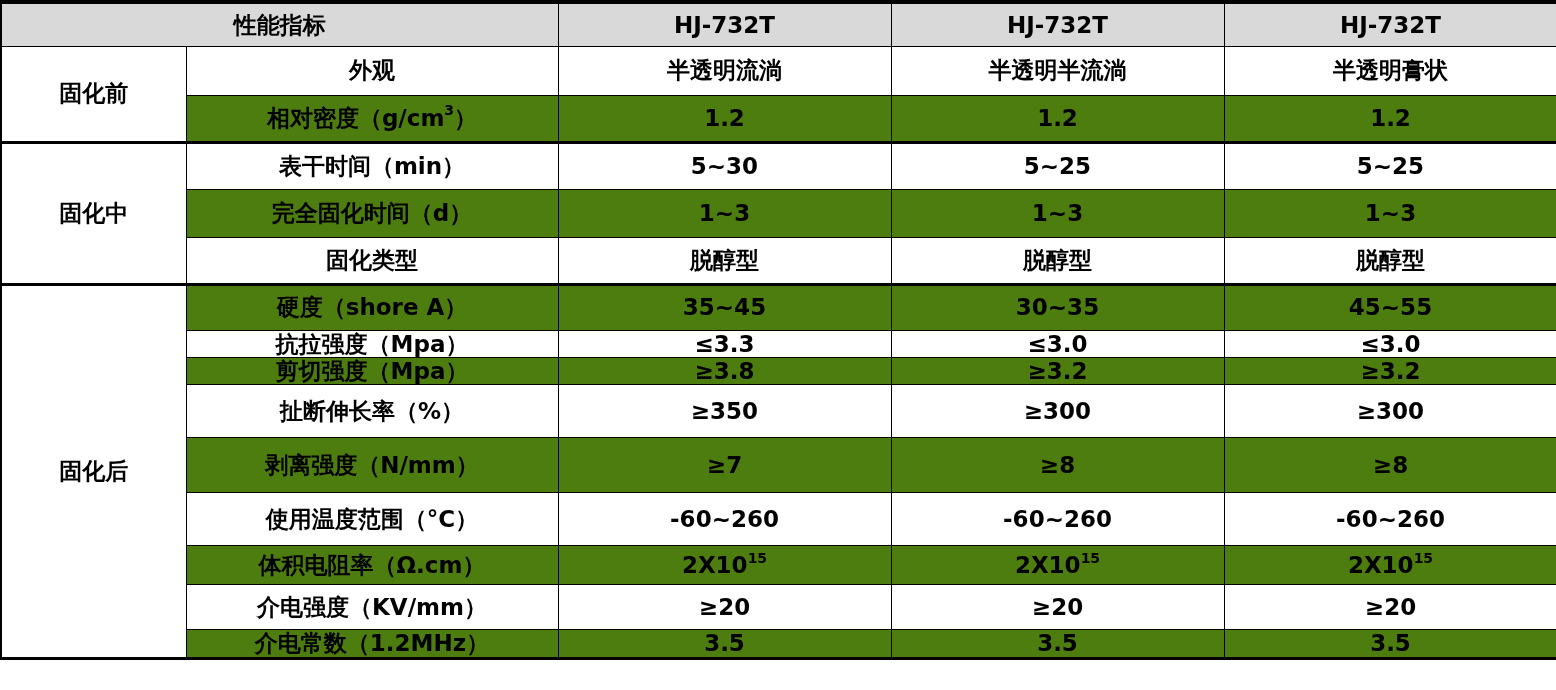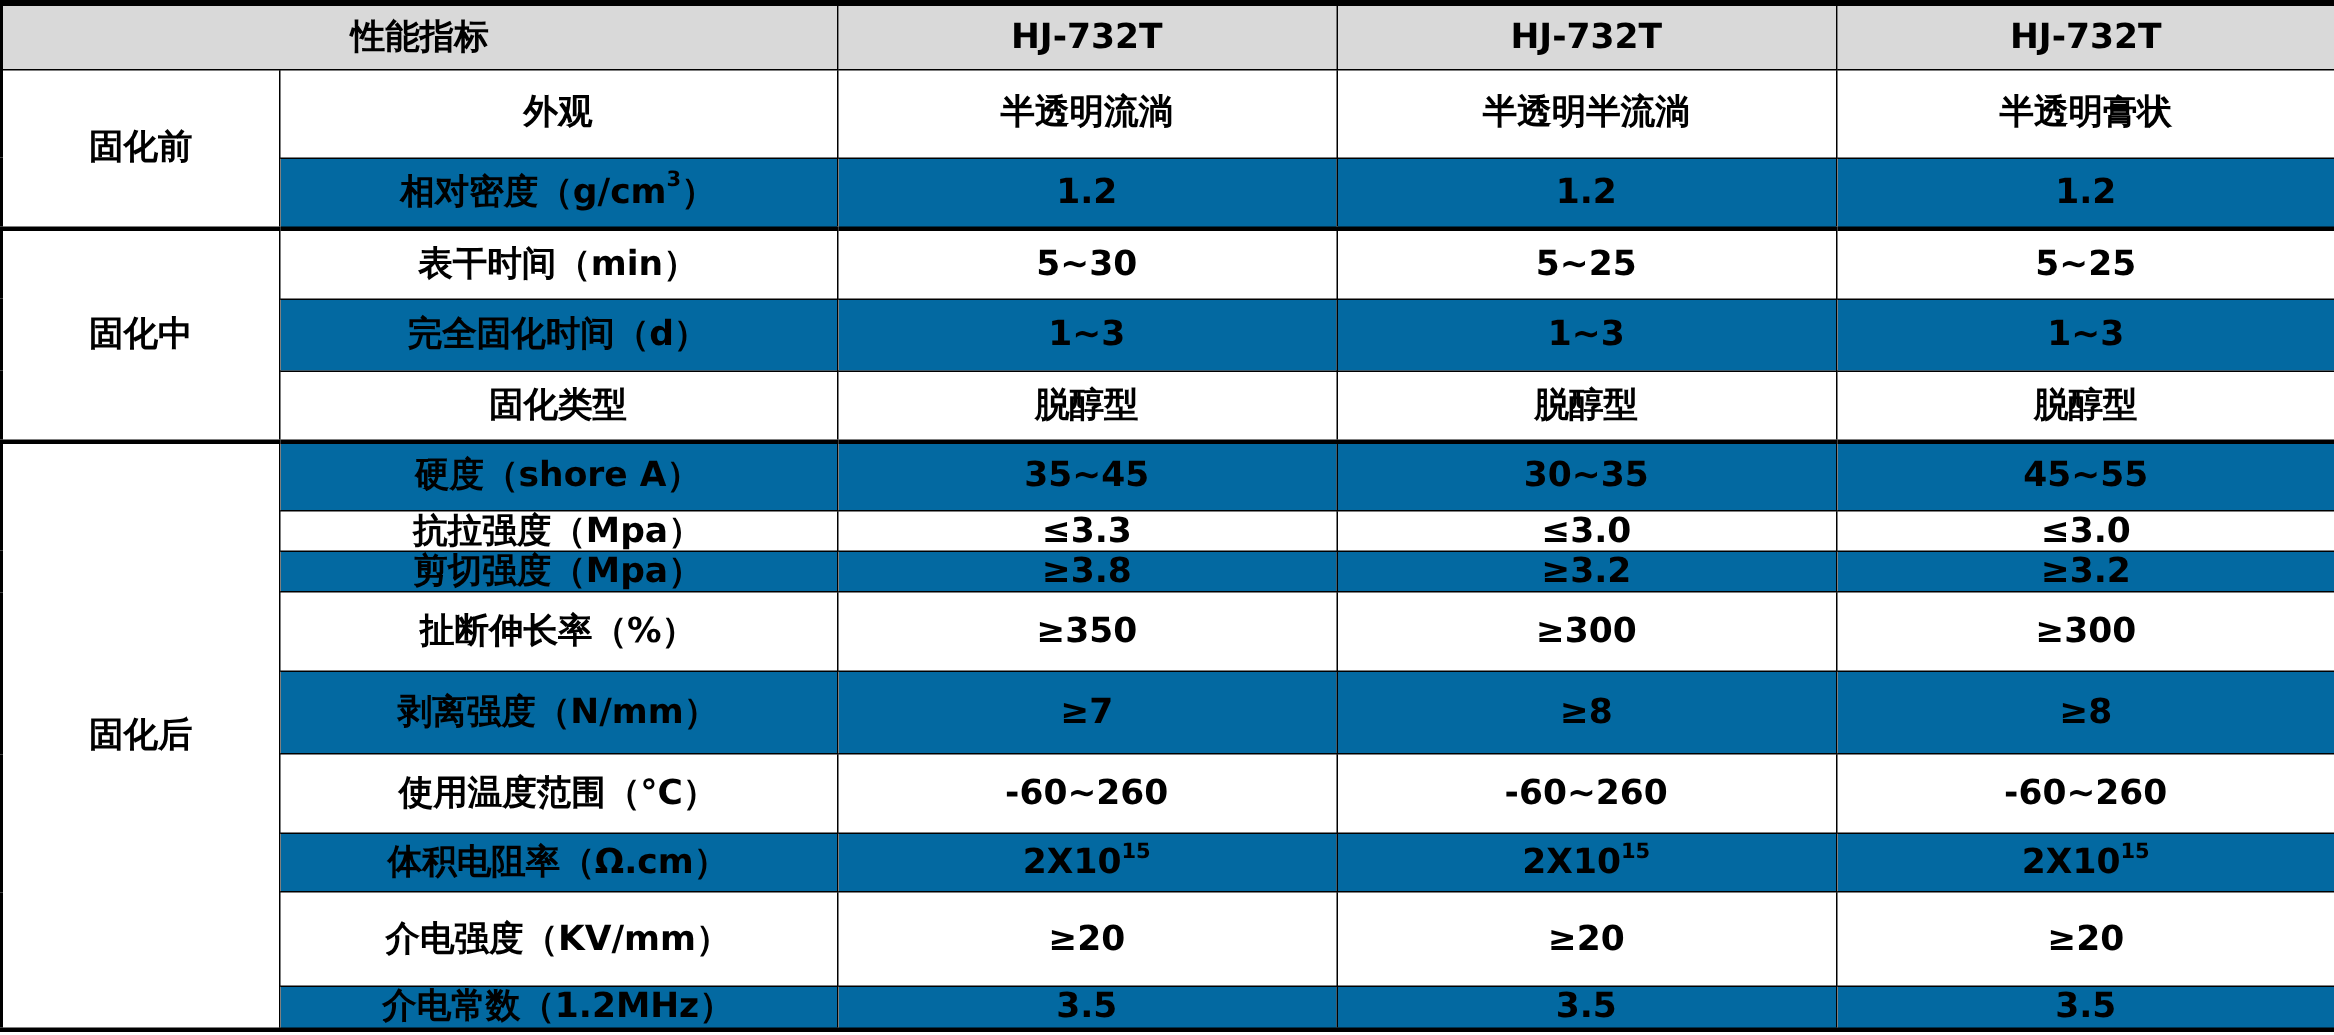--- a/index.html
+++ b/index.html
@@ -19,21 +19,21 @@
     text-align: center;
     vertical-align: middle;
     font-weight: 700;
     font-size: 23px;
     color: #000;
     padding: 0;
     overflow: hidden;
     line-height: 1.15;
   }
   thead th { background: #d9d9d9; }
-  tr.shaded td.shade { background: #0369a1; margin-left: 20px; }
+  tr.shaded td.shade { background: #4d7c0f; margin-left: 20px; }
   td.group { background: #ffffff; }
   tr.sec-end td { border-bottom: 3px solid #000; }
   td.g-end { border-bottom: 3px solid #000; }
   sup { font-size: 14px; font-weight: 700; line-height: 0; position: relative; top: -2px; }
 </style>
 </head>
 <body>
 
 <div class="wrap">
 <table class="spec">
@@ -47,21 +47,21 @@
   <thead>
     <tr style="height:44px">
       <th colspan="2">性能指标</th>
       <th>HJ-732T</th>
       <th>HJ-732T</th>
       <th>HJ-732T</th>
     </tr>
   </thead>
   <tbody>
 
-    <tr style="height:59px">
+    <tr style="height:49px">
       <td class="group g-end" rowspan="2">固化前</td>
       <td class="shade">外观</td>
       <td class="shade">半透明流淌</td>
       <td class="shade">半透明半流淌</td>
       <td class="shade">半透明膏状</td>
     </tr>
     <tr class="shaded sec-end" style="height:47px">
       <td class="shade"><span>相对密度（g/cm</span><sup>3</sup><span>）</span></td>
       <td class="shade">1.2</td>
       <td class="shade">1.2</td>
@@ -124,21 +124,21 @@
       <td class="shade">-60~260</td>
       <td class="shade">-60~260</td>
       <td class="shade">-60~260</td>
     </tr>
     <tr class="shaded" style="height:39px">
       <td class="shade">体积电阻率（Ω.cm）</td>
       <td class="shade"><span>2X10</span><sup>15</sup></td>
       <td class="shade"><span>2X10</span><sup>15</sup></td>
       <td class="shade"><span>2X10</span><sup>15</sup></td>
     </tr>
-    <tr style="height:63px">
+    <tr style="height:45px">
       <td class="shade">介电强度（KV/mm）</td>
       <td class="shade">≥20</td>
       <td class="shade">≥20</td>
       <td class="shade">≥20</td>
     </tr>
     <tr class="shaded" style="height:28px">
       <td class="shade">介电常数（1.2MHz）</td>
       <td class="shade">3.5</td>
       <td class="shade">3.5</td>
       <td class="shade">3.5</td>

